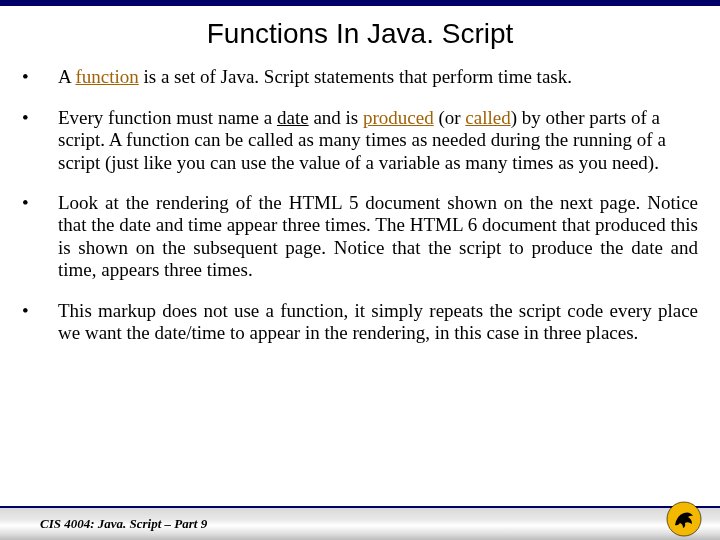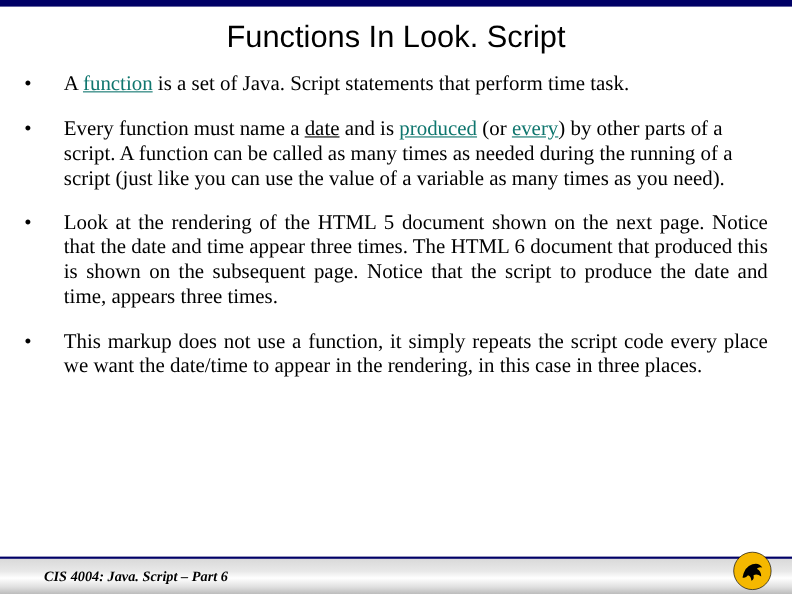--- a/index.html
+++ b/index.html
@@ -36,21 +36,21 @@
     font-size: 19px;
     line-height: 1.2;
   }
   .bullet-text {
     flex: 1;
     font-size: 19px;
     line-height: 1.18;
     color: #000;
   }
   .justify { text-align: justify; }
-  .red { color: #0f766e; }
+  .red { color: #a16207; }
   .ul { text-decoration: underline; }
   .footer {
     position: absolute;
     bottom: 0;
     left: 0;
     right: 0;
     height: 34px;
     background: linear-gradient(to bottom,
       #d9d9d9 0%, #e8e8e8 35%, #ffffff 55%, #e0e0e0 80%, #bcbcbc 100%);
     border-top: 2px solid #000066;
@@ -71,50 +71,50 @@
     bottom: 3px;
     width: 36px;
     height: 36px;
   }
 </style>
 </head>
 <body>
 
 <div class="top-bar"></div>
 
-<div class="title">Functions In Look. Script</div>
+<div class="title">Functions In Java. Script</div>
 
 <div class="content">
 
   <div class="bullet-row">
     <div class="bullet-mark">•</div>
     <div class="bullet-text">
       <span>A </span><span class="red ul">function</span><span> is a set of Java. Script statements that perform time task.</span>
     </div>
   </div>
 
   <div class="bullet-row">
     <div class="bullet-mark">•</div>
     <div class="bullet-text">
-      <span>Every function must name a </span><span class="ul">date</span><span> and is </span><span class="red ul">produced</span><span> (or </span><span class="red ul">every</span><span>) by other parts of a script.  A function can be called as many times as needed during the running of a script (just like you can use the value of a variable as many times as you need).</span>
+      <span>Every function must name a </span><span class="ul">date</span><span> and is </span><span class="red ul">produced</span><span> (or </span><span class="red ul">called</span><span>) by other parts of a script.  A function can be called as many times as needed during the running of a script (just like you can use the value of a variable as many times as you need).</span>
     </div>
   </div>
 
   <div class="bullet-row">
     <div class="bullet-mark">•</div>
     <div class="bullet-text justify">Look at the rendering of the HTML 5 document shown on the next page.  Notice that the date and time appear three times.  The HTML 6 document that produced this is shown on the subsequent page.  Notice that the script to produce the date and time, appears three times.</div>
   </div>
 
   <div class="bullet-row">
     <div class="bullet-mark">•</div>
     <div class="bullet-text justify">This markup does not use a function, it simply repeats the script code every place we want the date/time to appear in the rendering, in this case in three places.</div>
   </div>
 
 </div>
 
 <div class="footer">
-  <div class="left">CIS 4004: Java. Script – Part 6</div>
+  <div class="left">CIS 4004: Java. Script – Part 9</div>
 </div>
 
 <svg class="logo" viewBox="0 0 36 36">
   <circle cx="18" cy="18" r="17" fill="#f5b800" stroke="#000" stroke-width="0.6"></circle>
   <path d="M9 24 Q11 14 18 12 Q24 10 27 15 Q25 14 22 16 Q26 18 26 23 Q22 20 19 22 Q20 26 17 27 Q17 23 14 22 Q12 25 9 24 Z" fill="#000"></path>
 </svg>
 
 </body></html>

